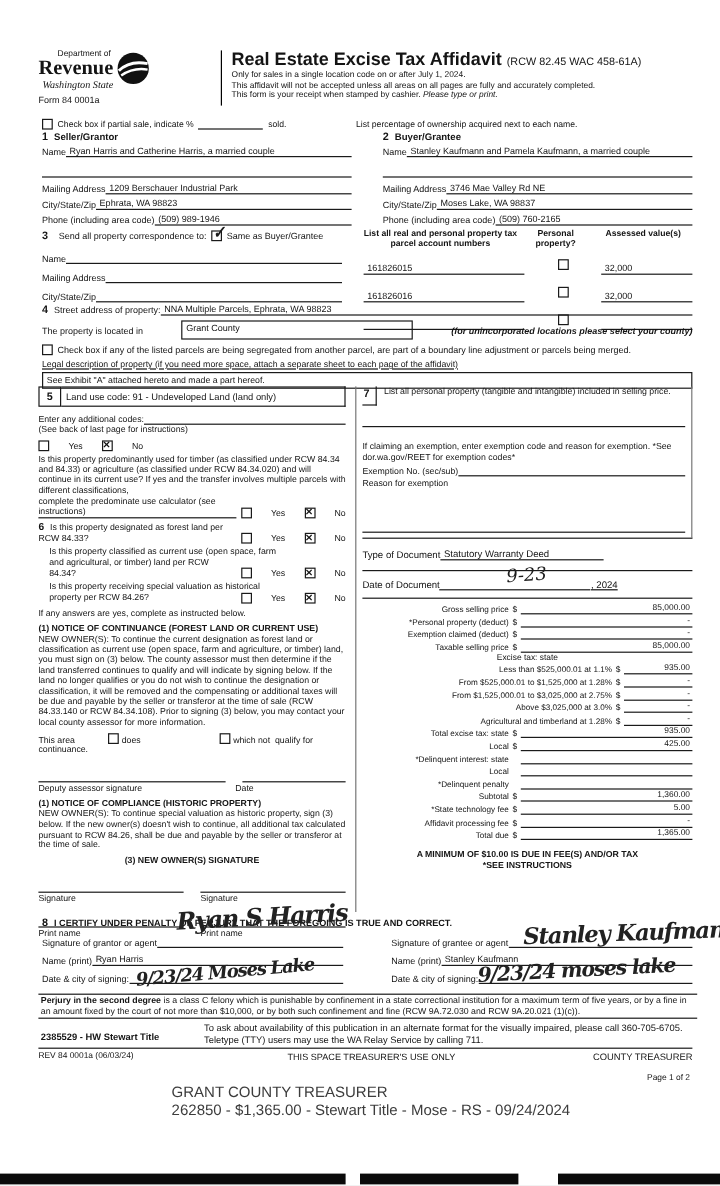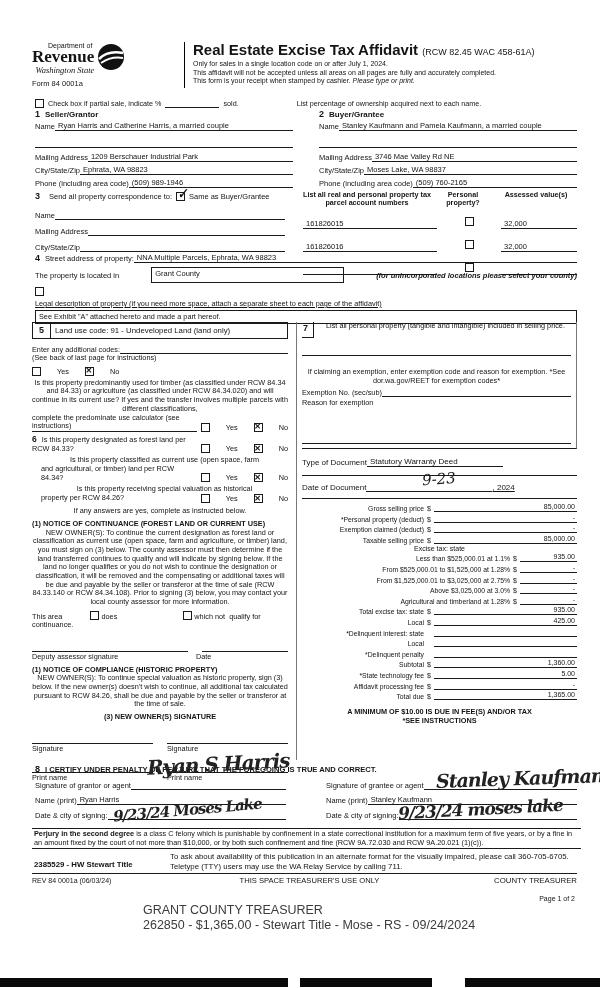--- a/index.html
+++ b/index.html
@@ -35,21 +35,21 @@
   .title-col{padding-left:8px;flex:1;}
   .title{font-size:15px;font-weight:bold;line-height:16px;}
   .title .rcw{font-size:9px;font-weight:normal;}
   .note{font-size:7px;line-height:8.6px;}
   
   .party{width:258px;}
   .party .hd{font-size:8px;font-weight:bold;margin-bottom:2px;}
   .party .row{margin-bottom:1px;}
   
   .ptab .hcell{font-size:7.2px;font-weight:bold;text-align:center;line-height:8.4px;}
-  .p{font-size:7.3px;line-height:8.7px;margin:0 0 4px 0;text-align:center;}
+  .p{font-size:7.3px;line-height:8.7px;margin:0 0 4px 0;}
   .qrow{display:flex;align-items:flex-end;gap:4px;margin-bottom:3px;}
   .qrow .q{flex:1;font-size:7.3px;line-height:8.7px;}
   .numbox{border:1px solid #1a1a1a;font-weight:bold;font-size:9px;
       padding:2px 6px;flex:0 0 auto;}
   
   .trow{display:flex;align-items:flex-end;margin-bottom:1.6px;}
   .trow .tl{width:122px;text-align:right;font-size:6.8px;white-space:nowrap;flex:0 0 auto;}
   .trow.wide .tl{width:208px;}
   .trow .td{width:10px;text-align:center;font-size:7px;flex:0 0 auto;}
   .trow .tv{flex:1;border-bottom:1px solid #1a1a1a;text-align:right;
@@ -196,20 +196,21 @@
       <span class="lbl">Street address of property:</span>
       <span class="ul">NNA Multiple Parcels, Ephrata, WA  98823</span>
     </div>
     <div class="row" style="margin-top:4px;align-items:center;gap:28px;">
       <span class="lbl">The property is located in</span>
       <span style="border:1px solid #1a1a1a;width:238px;height:12px;margin-left:4px;font-size:7.5px;padding:1px 3px;">Grant County</span>
       <span class="lbl b i" style="margin-left:4px;">(for unincorporated locations please select your county)</span>
     </div>
     <div class="row" style="margin-top:4px;gap:4px;align-items:center;">
       <span class="cb"></span>
+      <span class="lbl" style="white-space:normal;">Check box if any of the listed parcels are being segregated from another parcel, are part of a boundary line adjustment or parcels being merged.</span>
     </div>
     <div class="sm" style="margin-top:4px;text-decoration:underline;">Legal description of property (if you need more space, attach a separate sheet to each page of the affidavit)</div>
     <div style="border:1px solid #1a1a1a;margin-top:1px;font-size:7.3px;padding:1px 3px;height:10px;">See Exhibit "A" attached hereto and made a part hereof.</div>
   </div>
 
   <div class="abs" style="left:32px;top:322px;width:545px;height:438px;">
     <div class="abs" style="left:264px;top:0;height:438px;border-left:1px solid #777;"></div>
 
     <div class="abs" style="left:0;top:0;width:256px;">
       <div style="display:flex;">

